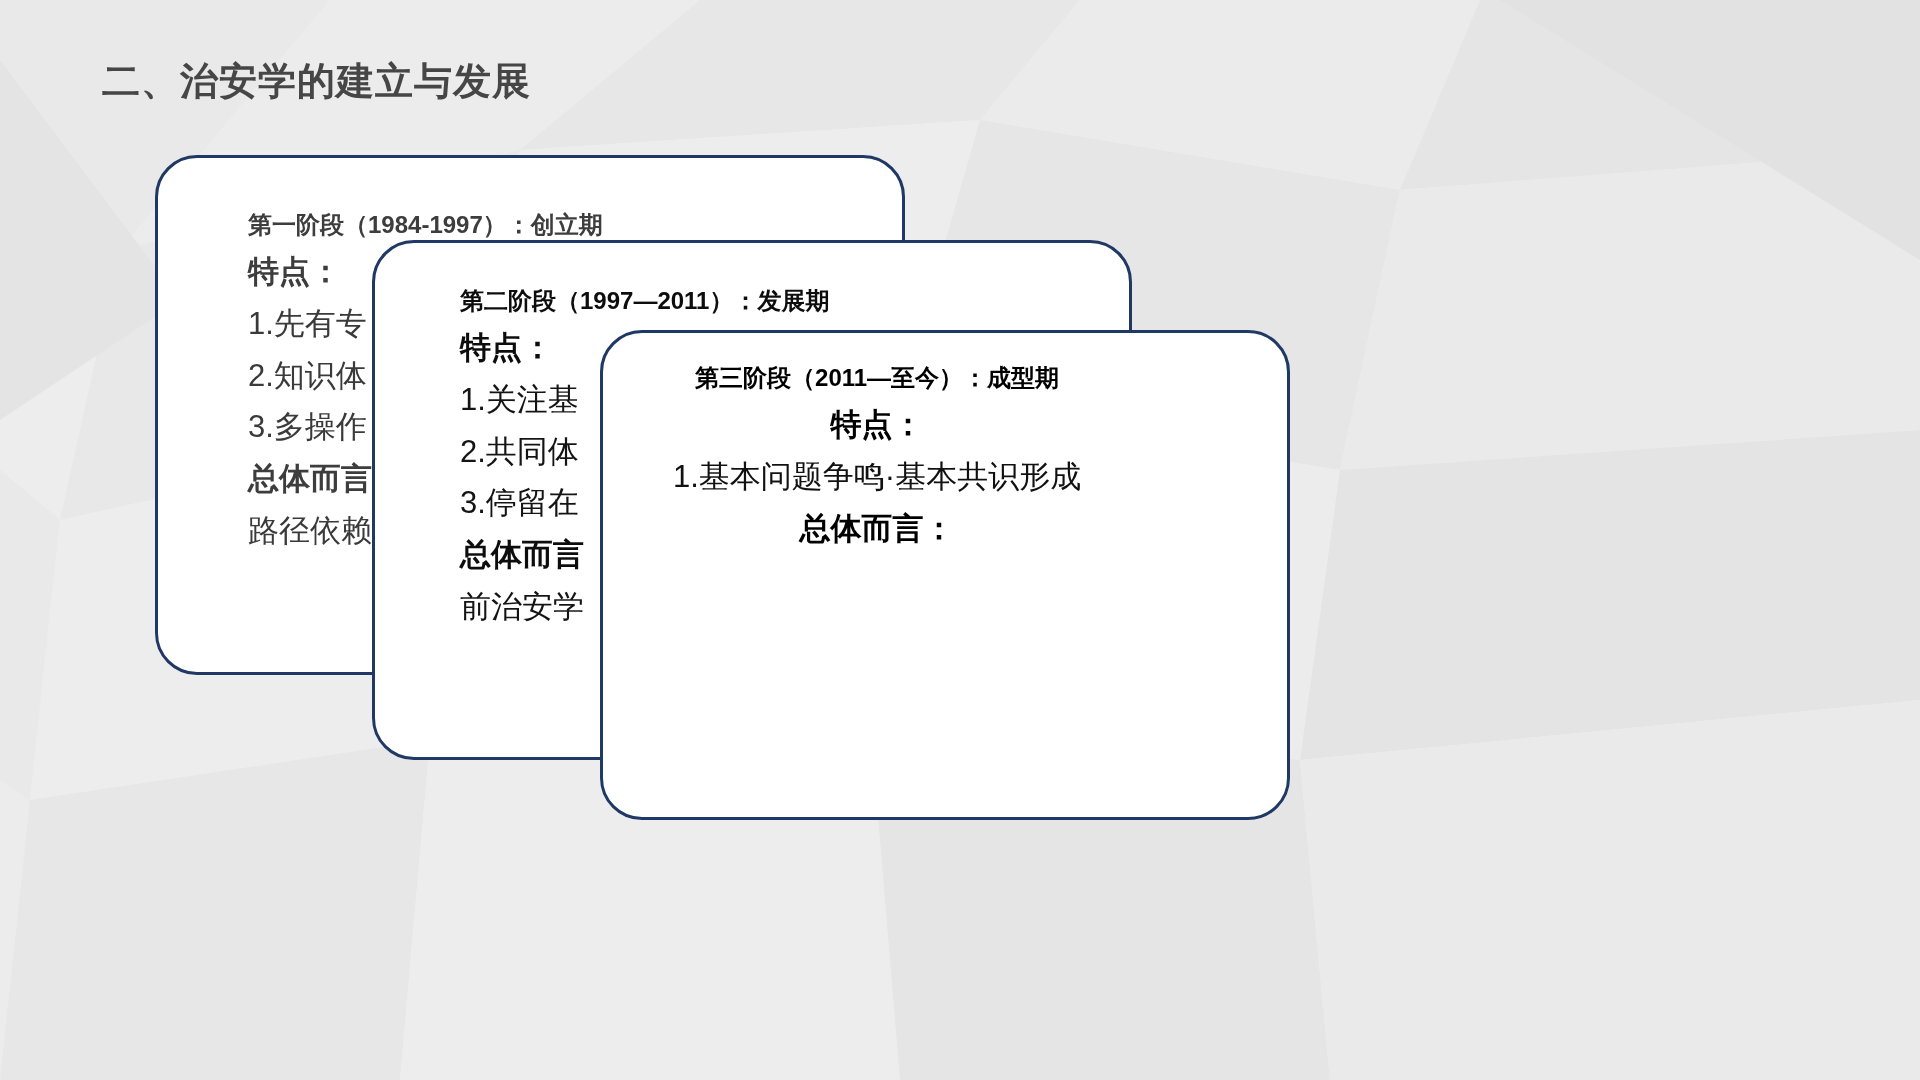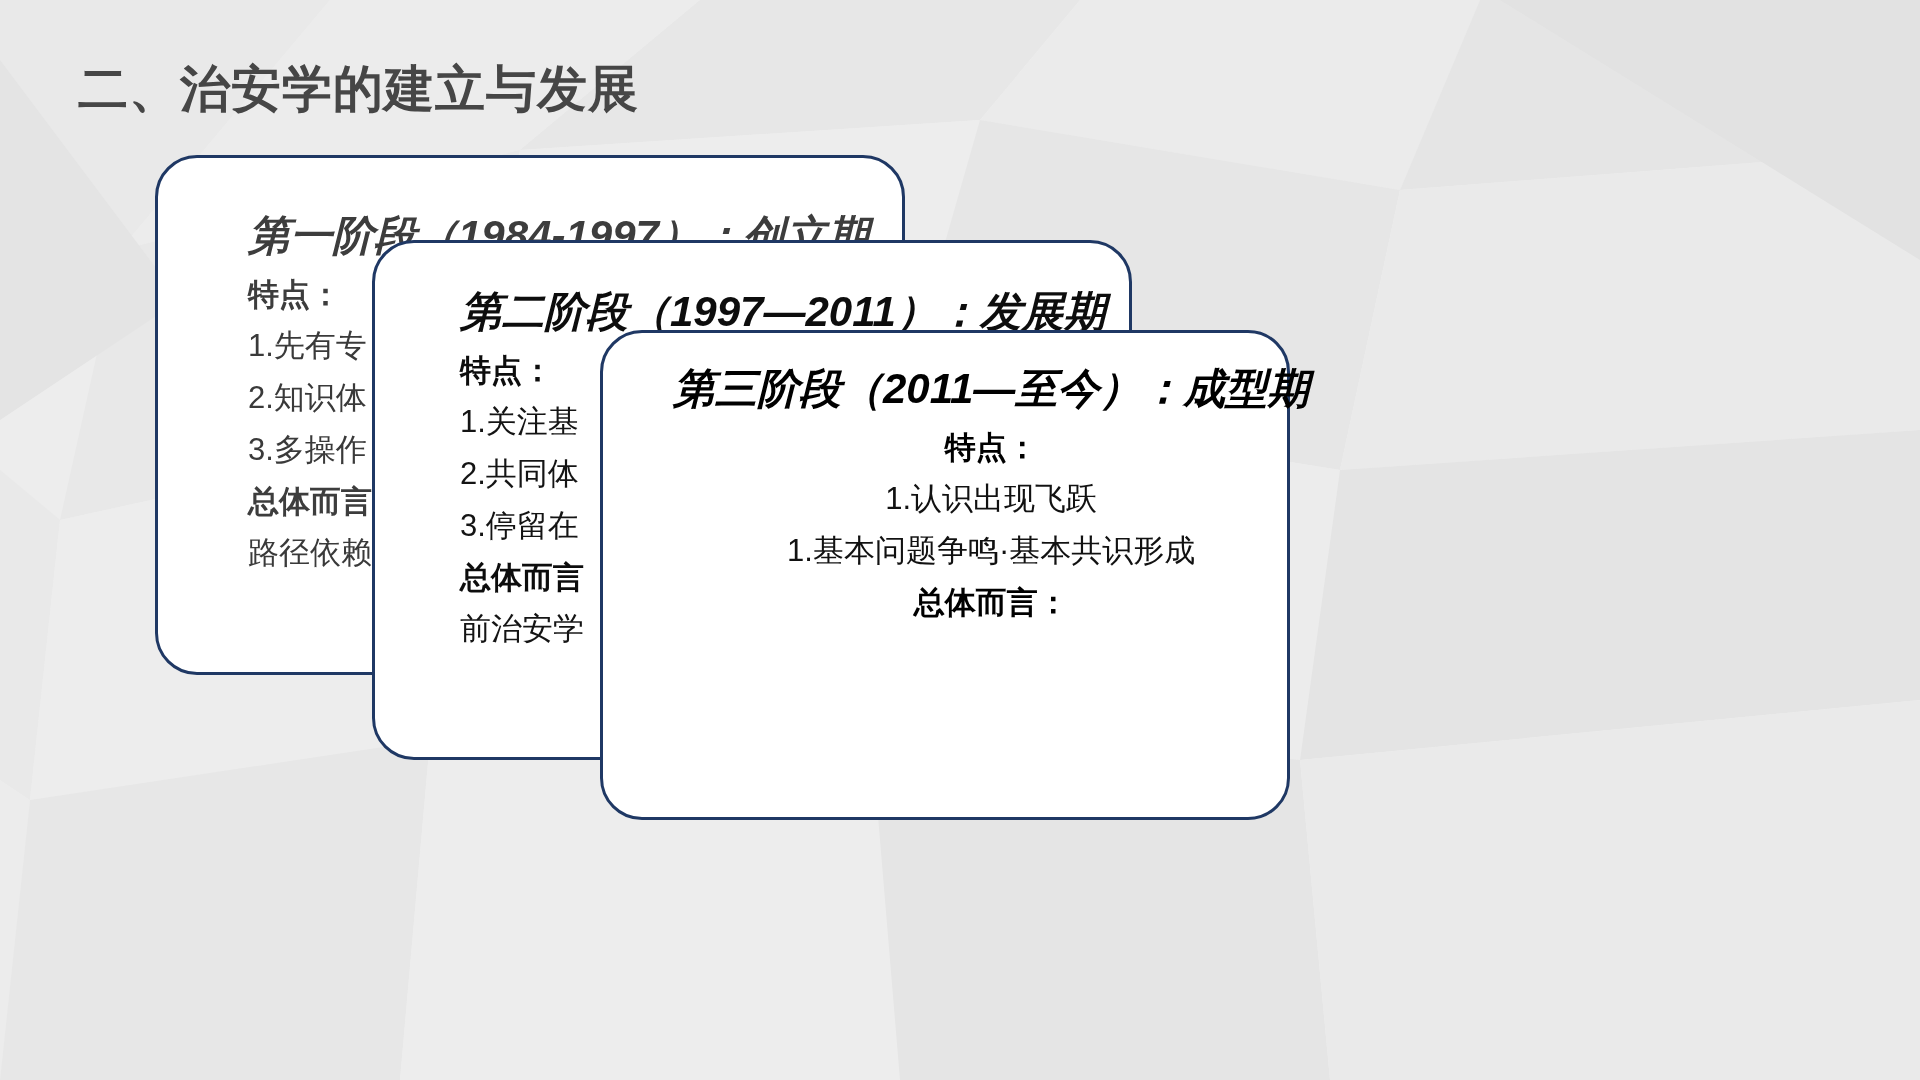--- a/index.html
+++ b/index.html
@@ -27,23 +27,23 @@
     position: absolute;
     inset: 0;
     width: 1920px;
     height: 1080px;
     pointer-events: none;
   }
 
   
   #slide-title {
     position: absolute;
-    left: 78px;
+    left: 102px;
     top: 56px;
-    font-size: 50px;
+    font-size: 38px;
     font-weight: bold;
     color: #464646;
     letter-spacing: 1px;
     white-space: nowrap;
   }
 
   
   .card {
     position: absolute;
     background: #ffffff;
@@ -53,26 +53,25 @@
   }
 
   .card-inner {
     position: absolute;
     left: 0;
     top: 0;
     padding: 0;
   }
 
   .card-title {
-    font-size: 42px;
+    font-size: 24px;
     font-weight: bold;
     color: #000000;
     white-space: nowrap;
     line-height: 1.25;
-    font-style: italic;
   }
 
   .card-sub {
     font-size: 31px;
     font-weight: bold;
     color: #000000;
     white-space: nowrap;
     line-height: 1.25;
   }
 
@@ -167,20 +166,19 @@
         <div class="card-line">前治安学</div>
       </div>
     </div>
   </div>
 
   <div class="card" id="card-3">
     <div class="card-inner">
       <div class="rows">
         <div class="card-title">第三阶段（2011—至今）：成型期</div>
         <div class="card-sub">特点：</div>
-        <div class="card-line">1.认识出现飞跃</div>
         <div class="card-line">1.基本问题争鸣·基本共识形成</div>
         <div class="card-sub">总体而言：</div>
       </div>
     </div>
   </div>
 
 </div>
 
 </body></html>

